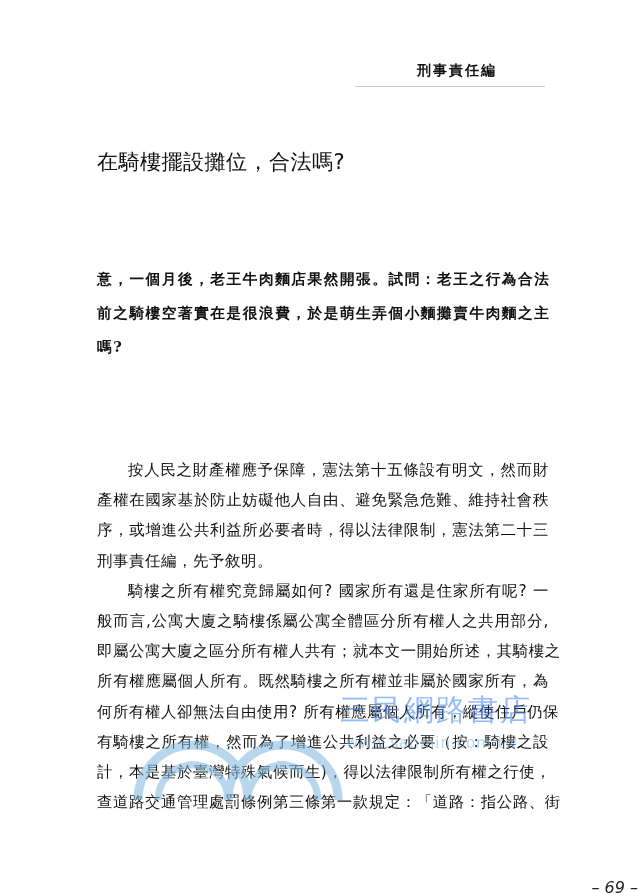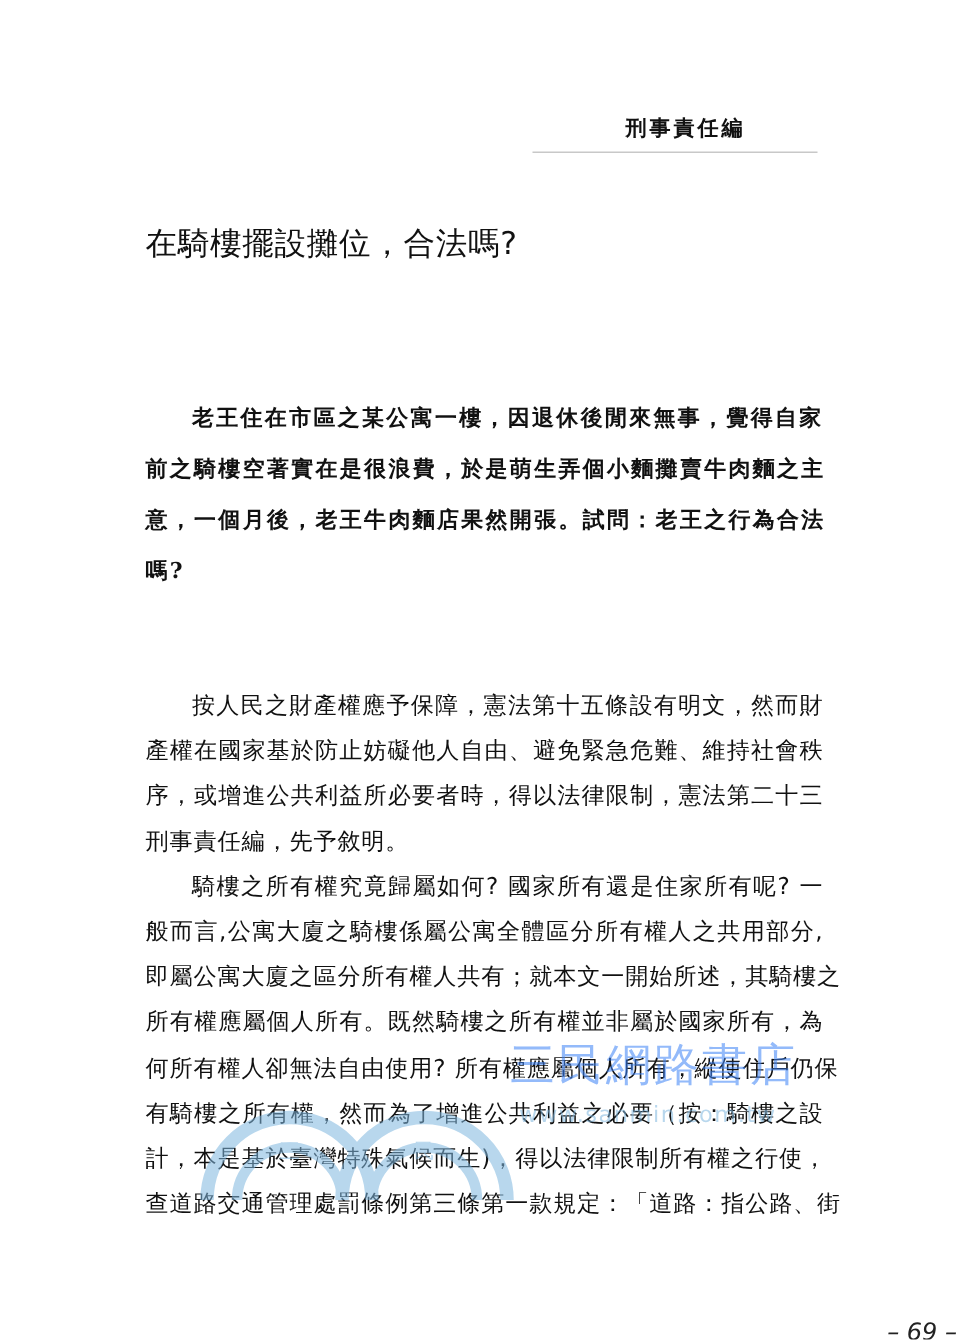--- a/index.html
+++ b/index.html
@@ -11,21 +11,21 @@
       width: 638px;
       height: 893px;
       position: relative;
       overflow: hidden;
       font-family: "DejaVu Serif", serif;
       color: #111111;
     }
     .running-head {
       position: absolute;
       left: 355px;
-      top: 75px;
+      top: 60px;
       width: 190px;
       height: 26px;
       border-bottom: 1px solid #c8c8c8;
     }
     .running-head-text {
       position: absolute;
       left: 62px;
       top: 2px;
       font-size: 14px;
       font-weight: bold;
@@ -120,23 +120,22 @@
 </head>
 <body>
 
 <div class="running-head">
   <span class="running-head-text">刑事責任編</span>
 </div>
 
 <div class="chapter-title">在騎樓擺設攤位，合法嗎?</div>
 
 <div class="case">
-  <span class="line indent">老王住在市區之某公寓一樓，因退休後閒來無事，覺得自家</span>
+  <span class="line">意，一個月後，老王牛肉麵店果然開張。試問：老王之行為合法</span>
   <span class="line">前之騎樓空著實在是很浪費，於是萌生弄個小麵攤賣牛肉麵之主</span>
-  <span class="line">意，一個月後，老王牛肉麵店果然開張。試問：老王之行為合法</span>
   <span class="line last">嗎?</span>
 </div>
 
 <div class="body-text">
   <div>
     <span class="line indent">按人民之財產權應予保障，憲法第十五條設有明文，然而財</span>
     <span class="line">產權在國家基於防止妨礙他人自由、避免緊急危難、維持社會秩</span>
     <span class="line">序，或增進公共利益所必要者時，得以法律限制，憲法第二十三</span>
     <span class="line last">刑事責任編，先予敘明。</span>
   </div>

